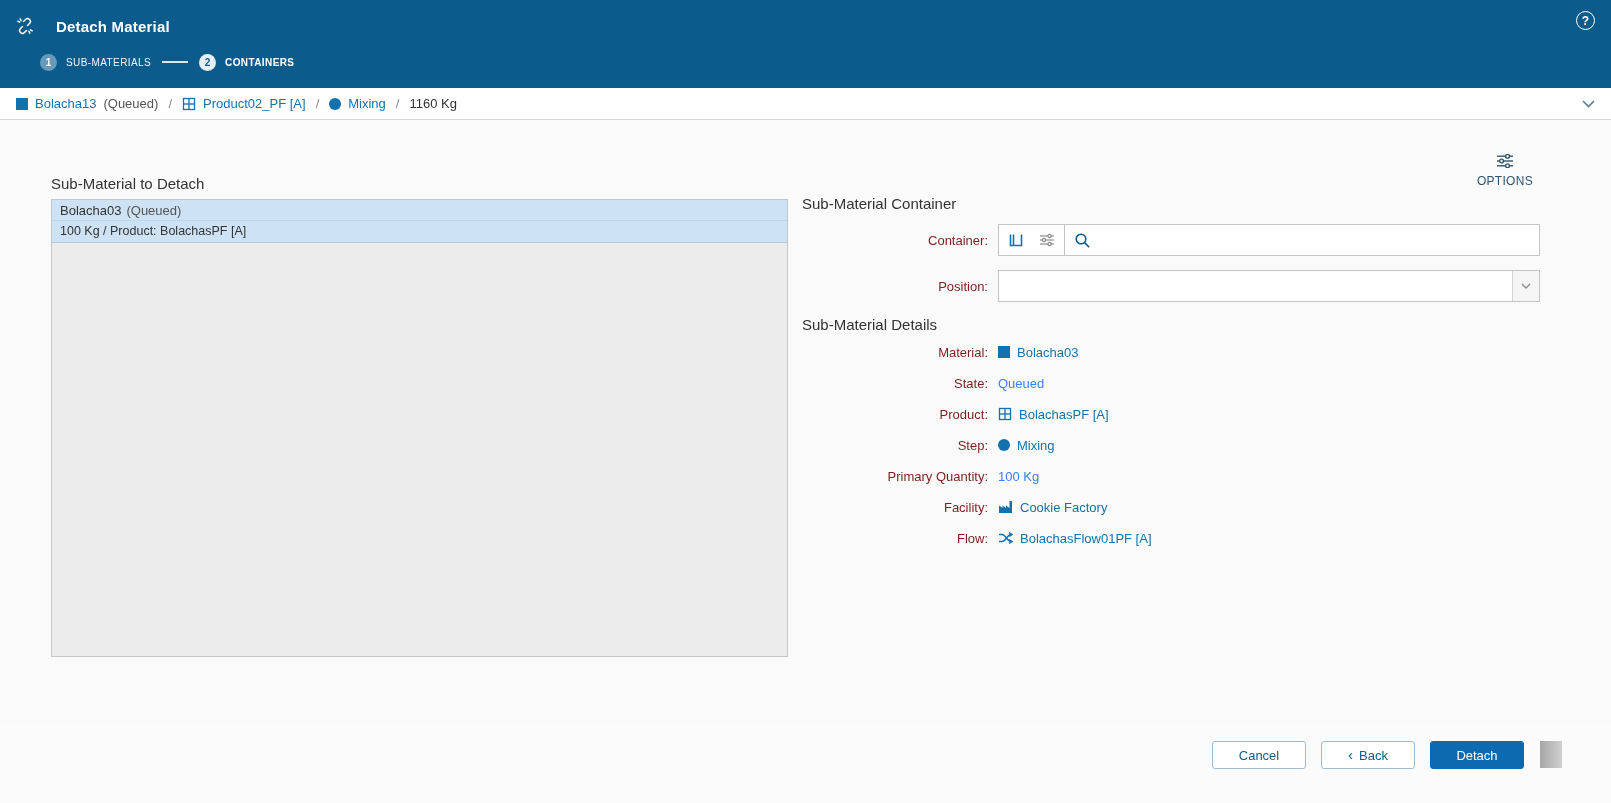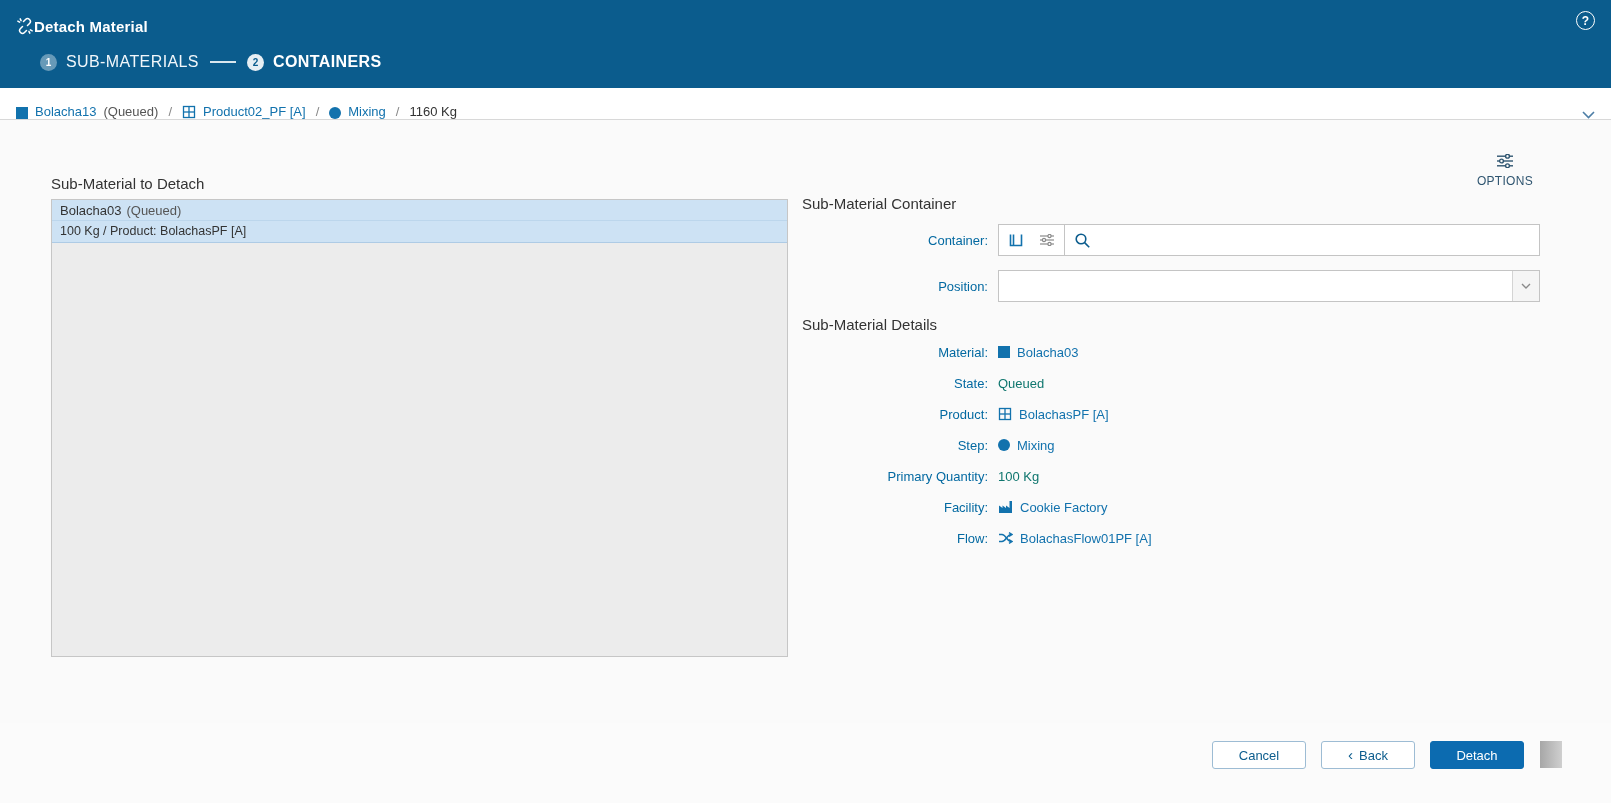--- a/index.html
+++ b/index.html
@@ -5,43 +5,43 @@
   * { box-sizing: border-box; }
   body { margin:0; background:#ffffff; }
   .page {
     position:relative; width:1611px; height:803px; overflow:hidden;
     font-family:"Liberation Sans","DejaVu Sans",sans-serif;
     display:flex; flex-direction:column; background:#ffffff;
   }
 
   
   .header { background:#0b5c8d; height:88px; flex:0 0 auto; padding-top:10px; color:#fff; position:relative; }
-  .header-top { height:32px; display:flex; align-items:center; padding:0 16px; gap:0; }
+  .header-top { height:32px; display:flex; align-items:center; padding:0 16px; gap:22px; }
   .header-title { font-size:15px; font-weight:bold; letter-spacing:.2px; }
   .help-btn {
     position:absolute; top:11px; right:16px; width:19px; height:19px;
     border:1.6px solid #fff; border-radius:50%; display:flex; align-items:center; justify-content:center;
     font-size:12px; font-weight:bold; cursor:pointer;
   }
   .steps { display:flex; align-items:center; padding-left:40px; height:36px; margin-top:2px; }
   .step { display:flex; align-items:center; gap:9px; cursor:pointer; }
   .step-circle {
     width:17px; height:17px; border-radius:50%; display:flex; align-items:center; justify-content:center;
     font-size:10px; font-weight:bold;
   }
   .step-inactive .step-circle { background:rgba(255,255,255,.38); color:#ffffff; }
   .step-active .step-circle { background:rgba(255,255,255,.9); color:#0b5c8d; }
-  .step-label { font-size:16px; letter-spacing:.4px; color:#f2f7fb; }
+  .step-label { font-size:10px; letter-spacing:.4px; color:#f2f7fb; }
   .step-active .step-label { font-weight:bold; color:#ffffff; }
   .step-connector { width:26px; height:2px; background:rgba(255,255,255,.85); margin:0 11px; }
 
   
   .breadcrumb {
     height:32px; flex:0 0 auto; background:#fff; border-bottom:1px solid #d8d8d8;
-    display:flex; align-items:flex-end; padding:0 16px; font-size:13px; gap:7px;
+    display:flex; align-items:center; padding:0 16px; font-size:13px; gap:7px;
   }
   .crumb-link { color:#1272ad; cursor:pointer; }
   .crumb-muted { color:#555; }
   .crumb-sep { color:#888; margin:0 3px; }
   .crumb-plain { color:#333; }
   .sq-icon { width:12px; height:12px; background:#1272ad; display:inline-block; flex:0 0 auto; }
   .circle-icon { width:12px; height:12px; background:#1272ad; border-radius:50%; display:inline-block; flex:0 0 auto; }
   .breadcrumb .expander { margin-left:auto; cursor:pointer; display:flex; align-items:center; }
 
   
@@ -55,33 +55,33 @@
   .panel-title { font-size:15px; color:#333; margin-bottom:7px; }
   .listbox { height:458px; background:#ececec; border:1px solid #c6c6c6; overflow:hidden; }
   .list-item { background:#cde2f4; border-bottom:1px solid #aecbe5; cursor:pointer; }
   .list-item-line1 { padding:3px 8px 2px 8px; font-size:13px; color:#333; border-bottom:1px solid #bcd6ec; display:flex; gap:5px; }
   .list-item-state { color:#555; }
   .list-item-line2 { padding:3px 8px 4px 8px; font-size:12.5px; color:#333; }
 
   .right-panel { position:absolute; left:802px; top:75px; width:745px; }
   .section-title { font-size:15px; color:#333; margin-bottom:12px; }
   .form-row { display:flex; align-items:center; margin-bottom:14px; }
-  .form-label { width:196px; flex:0 0 auto; text-align:right; padding-right:10px; color:#0369a1; font-size:13px; }
+  .form-label { width:196px; flex:0 0 auto; text-align:right; padding-right:10px; color:#7f1d1d; font-size:13px; }
   .field { flex:0 0 542px; width:542px; height:32px; border:1px solid #c4c4c4; background:#fff; display:flex; align-items:center; }
   .field .lead-icon { margin:0 6px 0 9px; display:flex; cursor:pointer; }
   .field input { border:none; outline:none; flex:1 1 auto; height:100%; font-size:13px; font-family:inherit; background:transparent; color:#333; }
   .field input::placeholder { color:#9aa0a6; font-style:italic; }
   .field .filter-icon { margin:0 10px; display:flex; cursor:pointer; }
   .search-btn { width:36px; height:100%; border-left:1px solid #c4c4c4; display:flex; align-items:center; justify-content:center; background:#fff; cursor:pointer; }
   .select-field { justify-content:flex-end; }
   .dropdown-btn { width:27px; height:100%; border-left:1px solid #d4d4d4; background:#f5f5f5; display:flex; align-items:center; justify-content:center; cursor:pointer; }
 
   .details-title { margin-top:0; margin-bottom:10px; }
   .detail-row { display:flex; align-items:center; margin-bottom:13px; min-height:18px; }
-  .detail-value { display:flex; align-items:center; gap:7px; font-size:13px; color:#0f766e; }
+  .detail-value { display:flex; align-items:center; gap:7px; font-size:13px; color:#3b82f6; }
   .detail-value.link { color:#1272ad; cursor:pointer; }
 
   
   .comments-bar {
     flex:0 0 auto; height:27px; background:#fcfcfc; border-top:1px solid #e0e0e0; border-bottom:1px solid #e6e6e6;
     display:flex; align-items:center; justify-content:space-between; padding:0 16px; color:#777; font-size:13px;
   }
   .comments-toggle { cursor:pointer; display:flex; align-items:center; }
   .footer { flex:0 0 auto; height:80px; background:#fbfbfb; display:flex; justify-content:flex-end; align-items:flex-start; padding:18px 49px 8px 0; gap:15px; }
   .btn {

